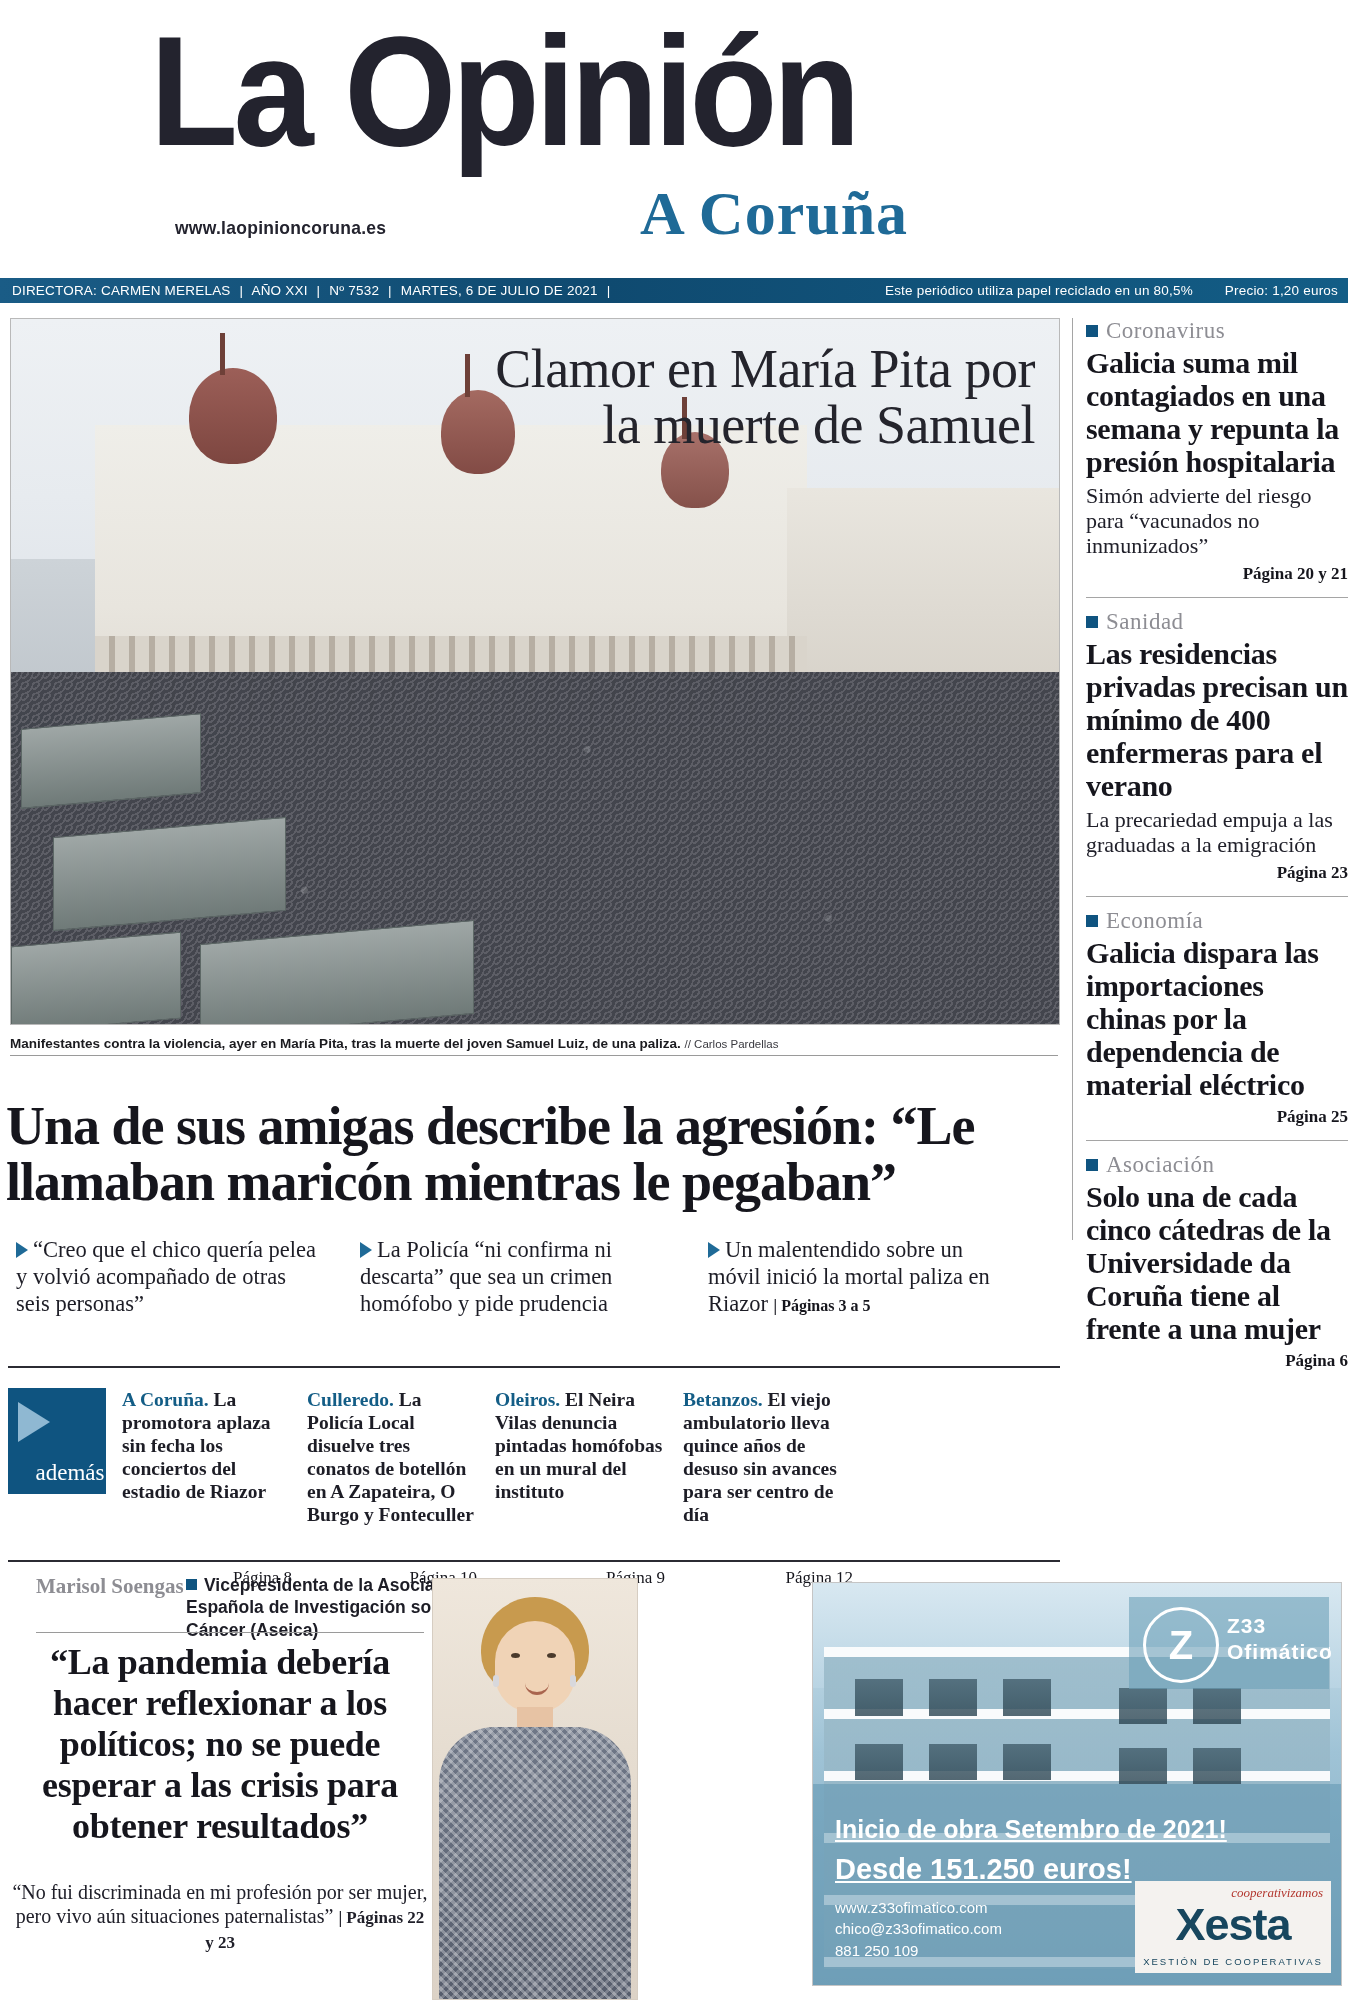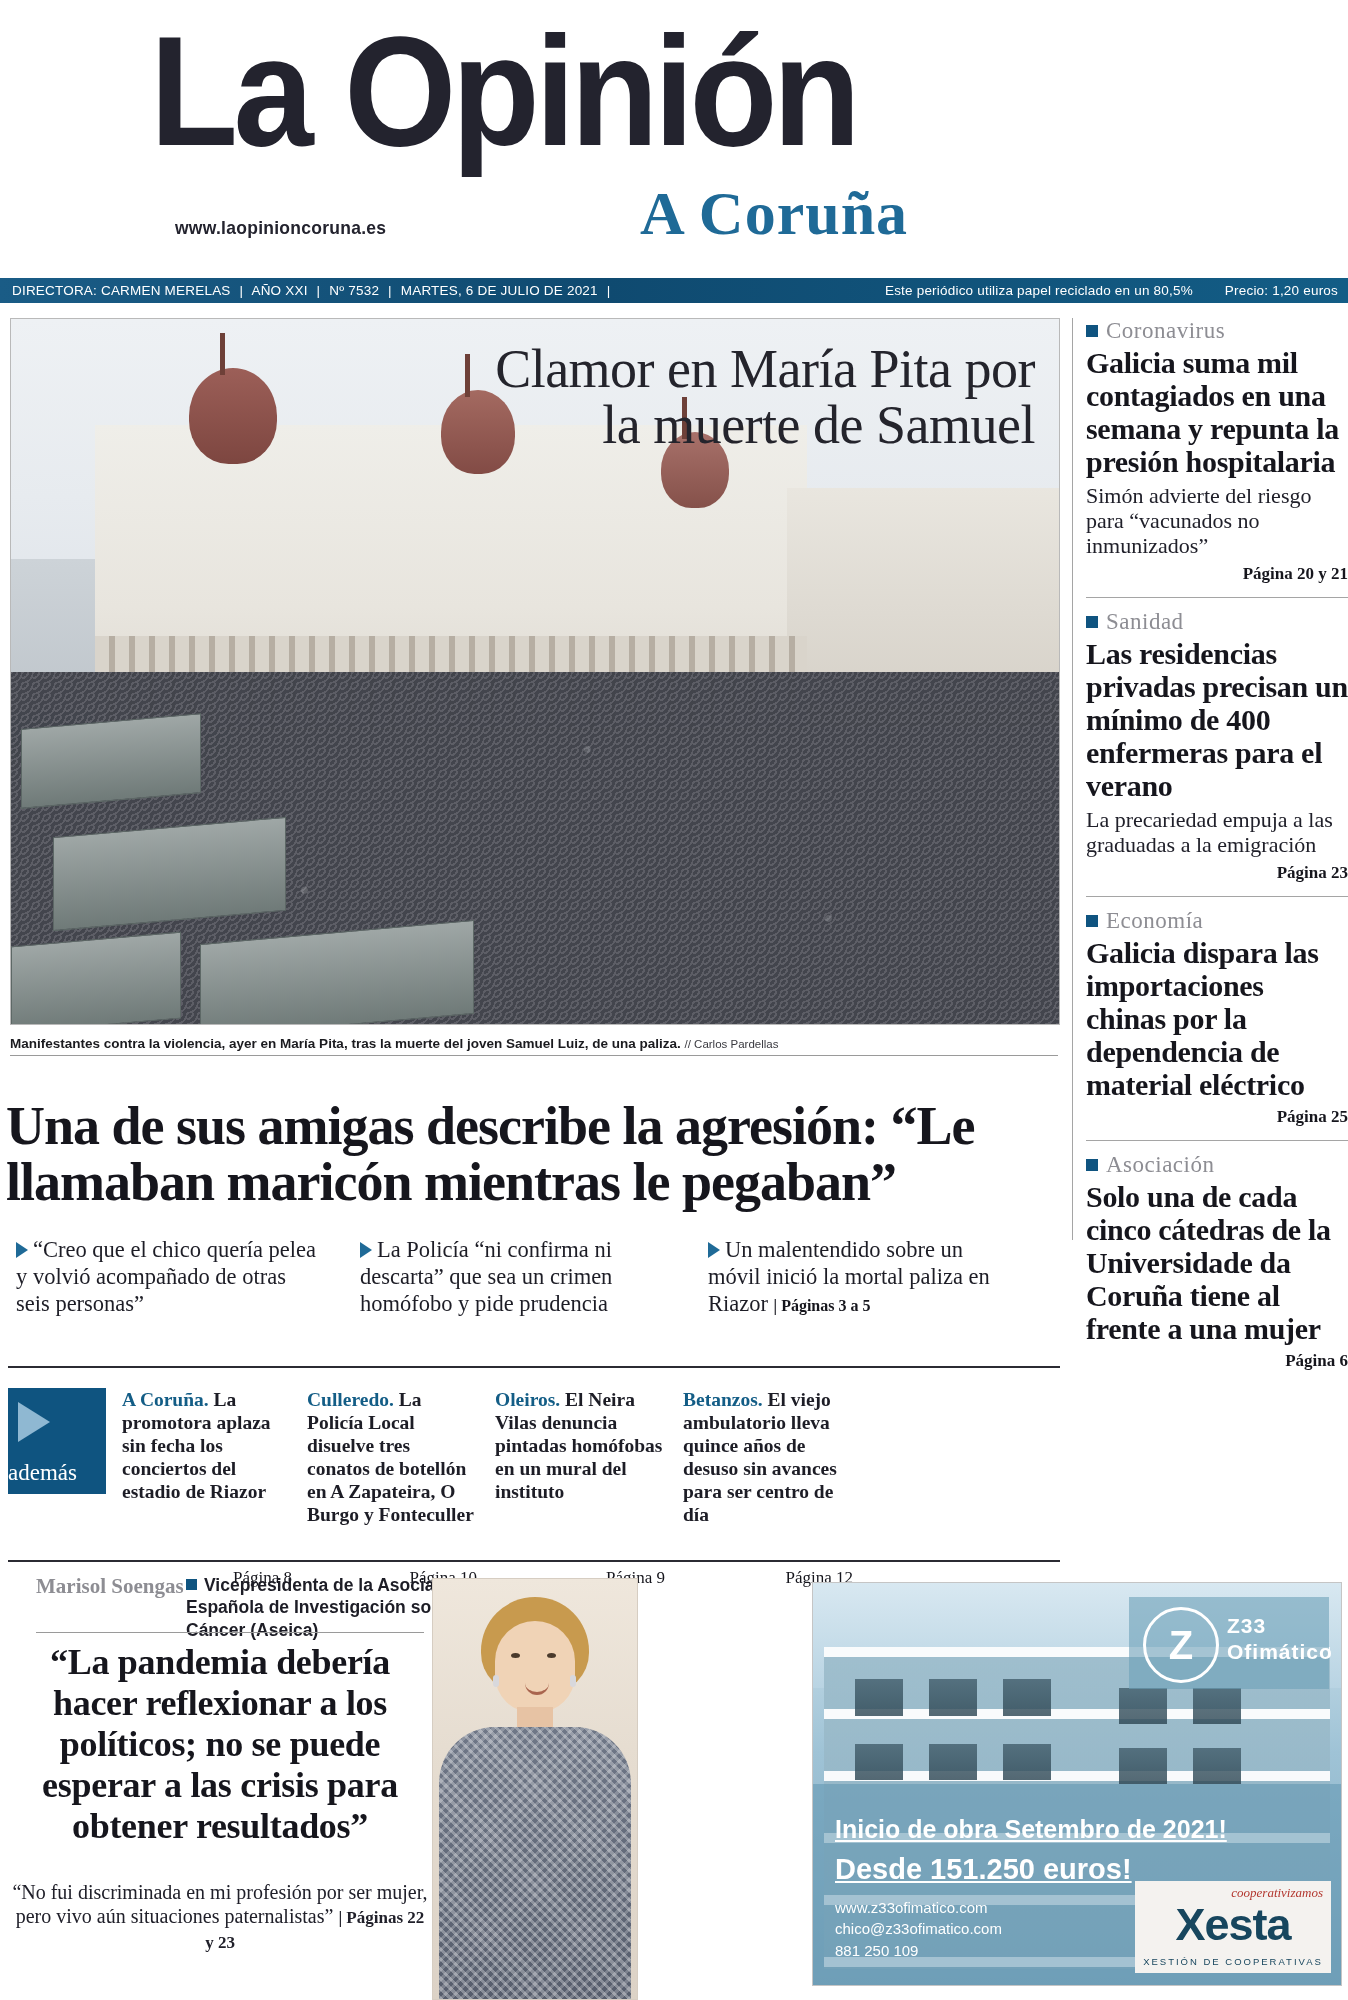--- a/index.html
+++ b/index.html
@@ -167,22 +167,22 @@
     position:absolute; left:8px; top:1388px; width:98px; height:106px;
     background:#0f5480;
   }
   .ademas-arrow {
     position:absolute; left:10px; top:14px;
     width:0; height:0;
     border-top:20px solid transparent; border-bottom:20px solid transparent;
     border-left:32px solid #8fb8d2;
   }
   .ademas-label {
-    position:absolute; left:0; bottom:8px; width:100%;
-    color:#ffffff;
+    position:absolute; left:13px; bottom:8px; width:100%;
+    text-align:center; color:#ffffff;
     font-family:"Liberation Serif", serif; font-size:23px;
   }
   .acol {
     position:absolute; top:1388px; width:170px;
     font-family:"Liberation Serif", serif; font-weight:bold;
     font-size:19.5px; line-height:1.18; color:#1d1d26;
   }
   .acol .place { color:#135d86; }
   .acol.a1 { left:122px; }
   .acol.a2 { left:307px; }

